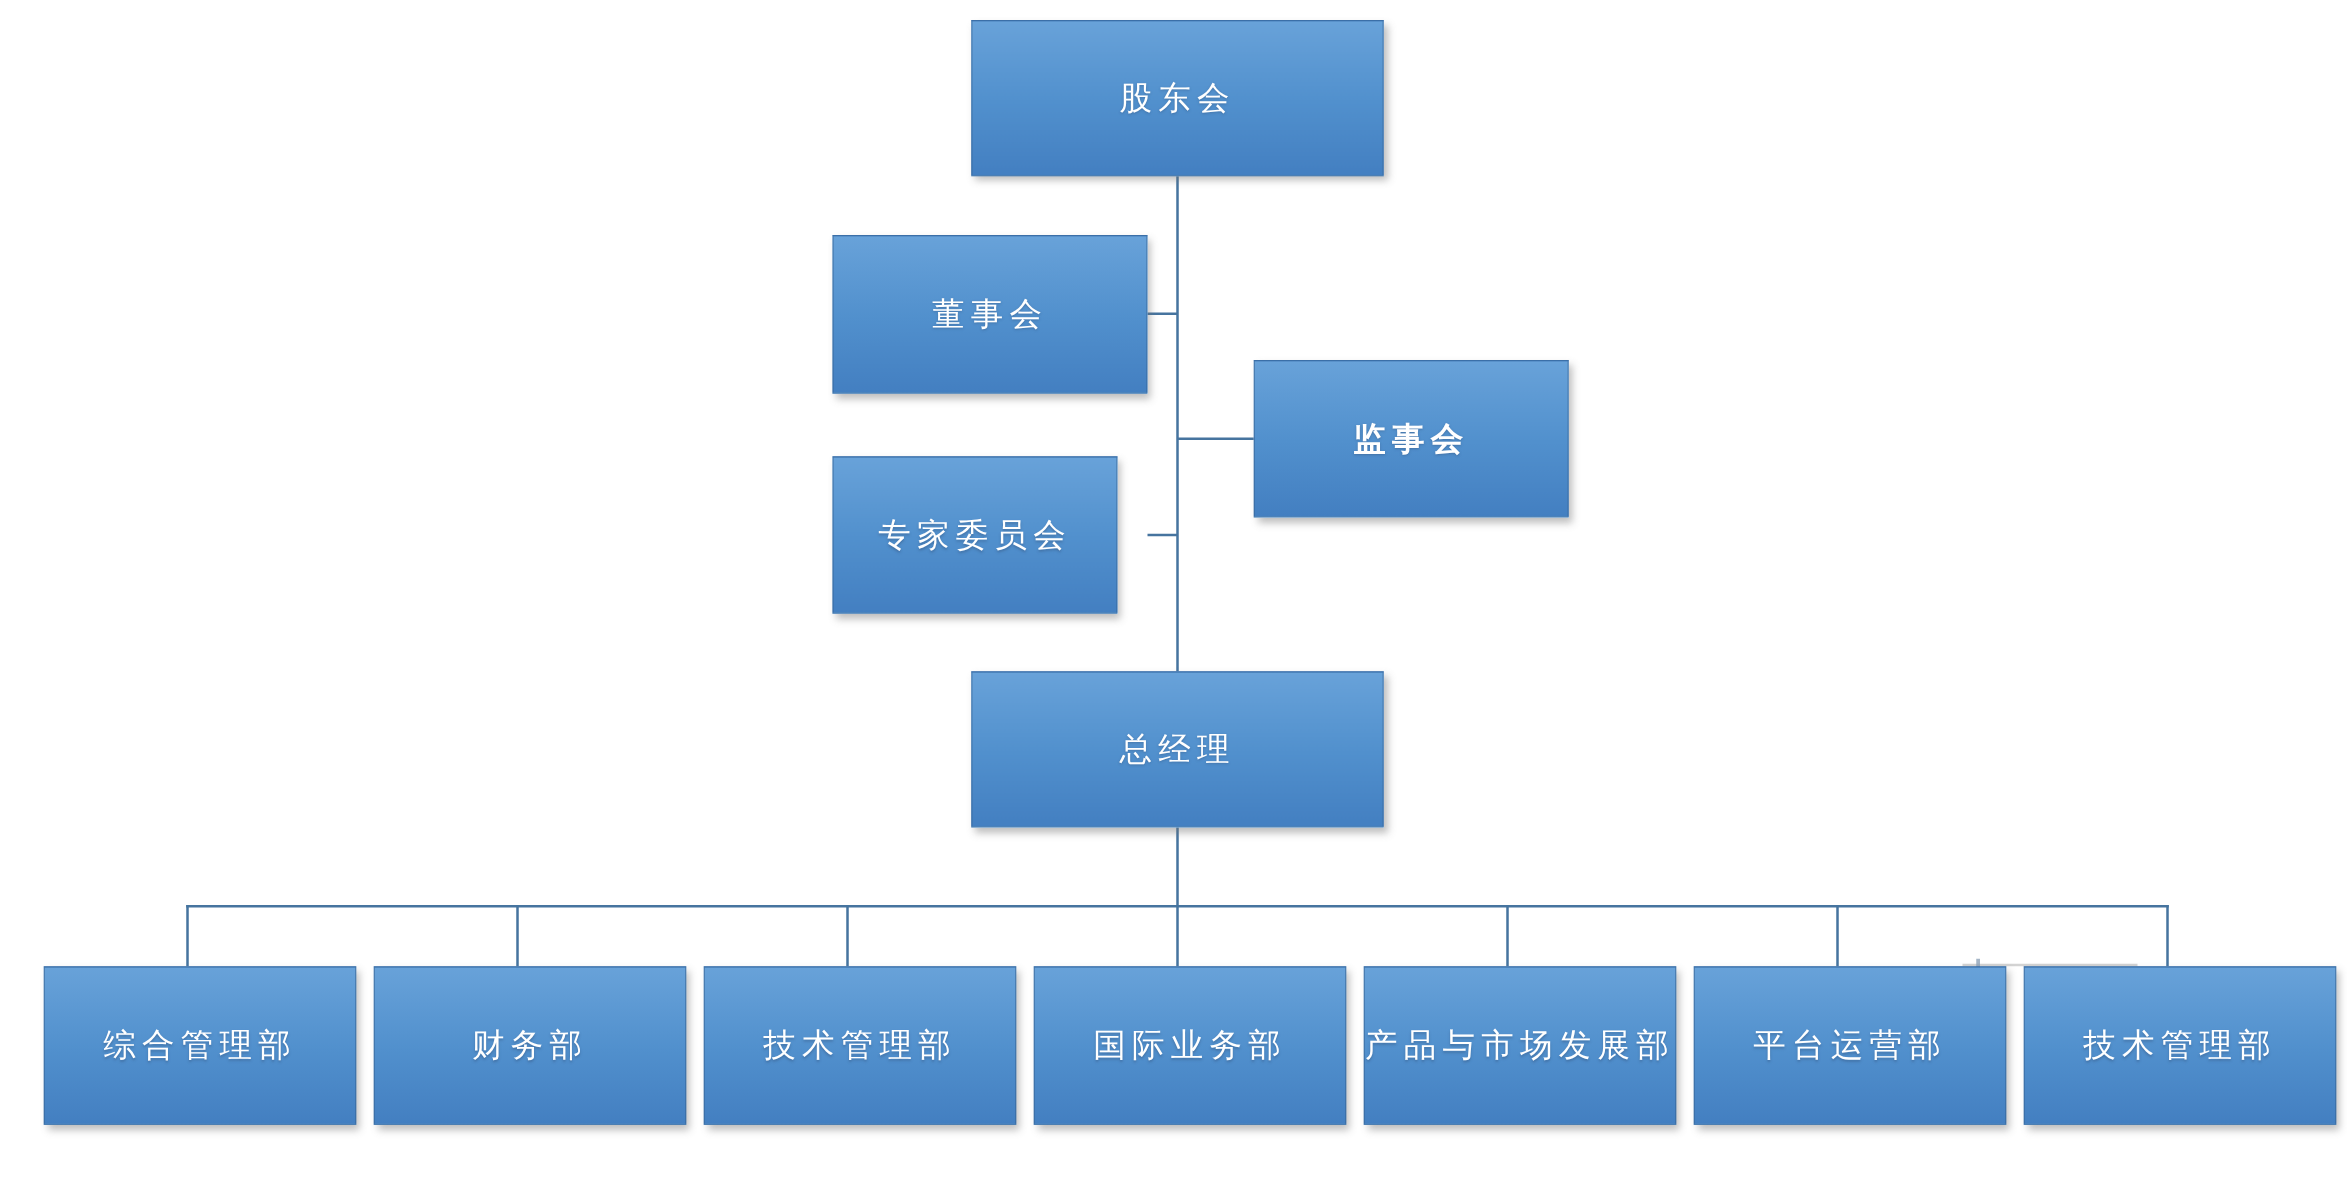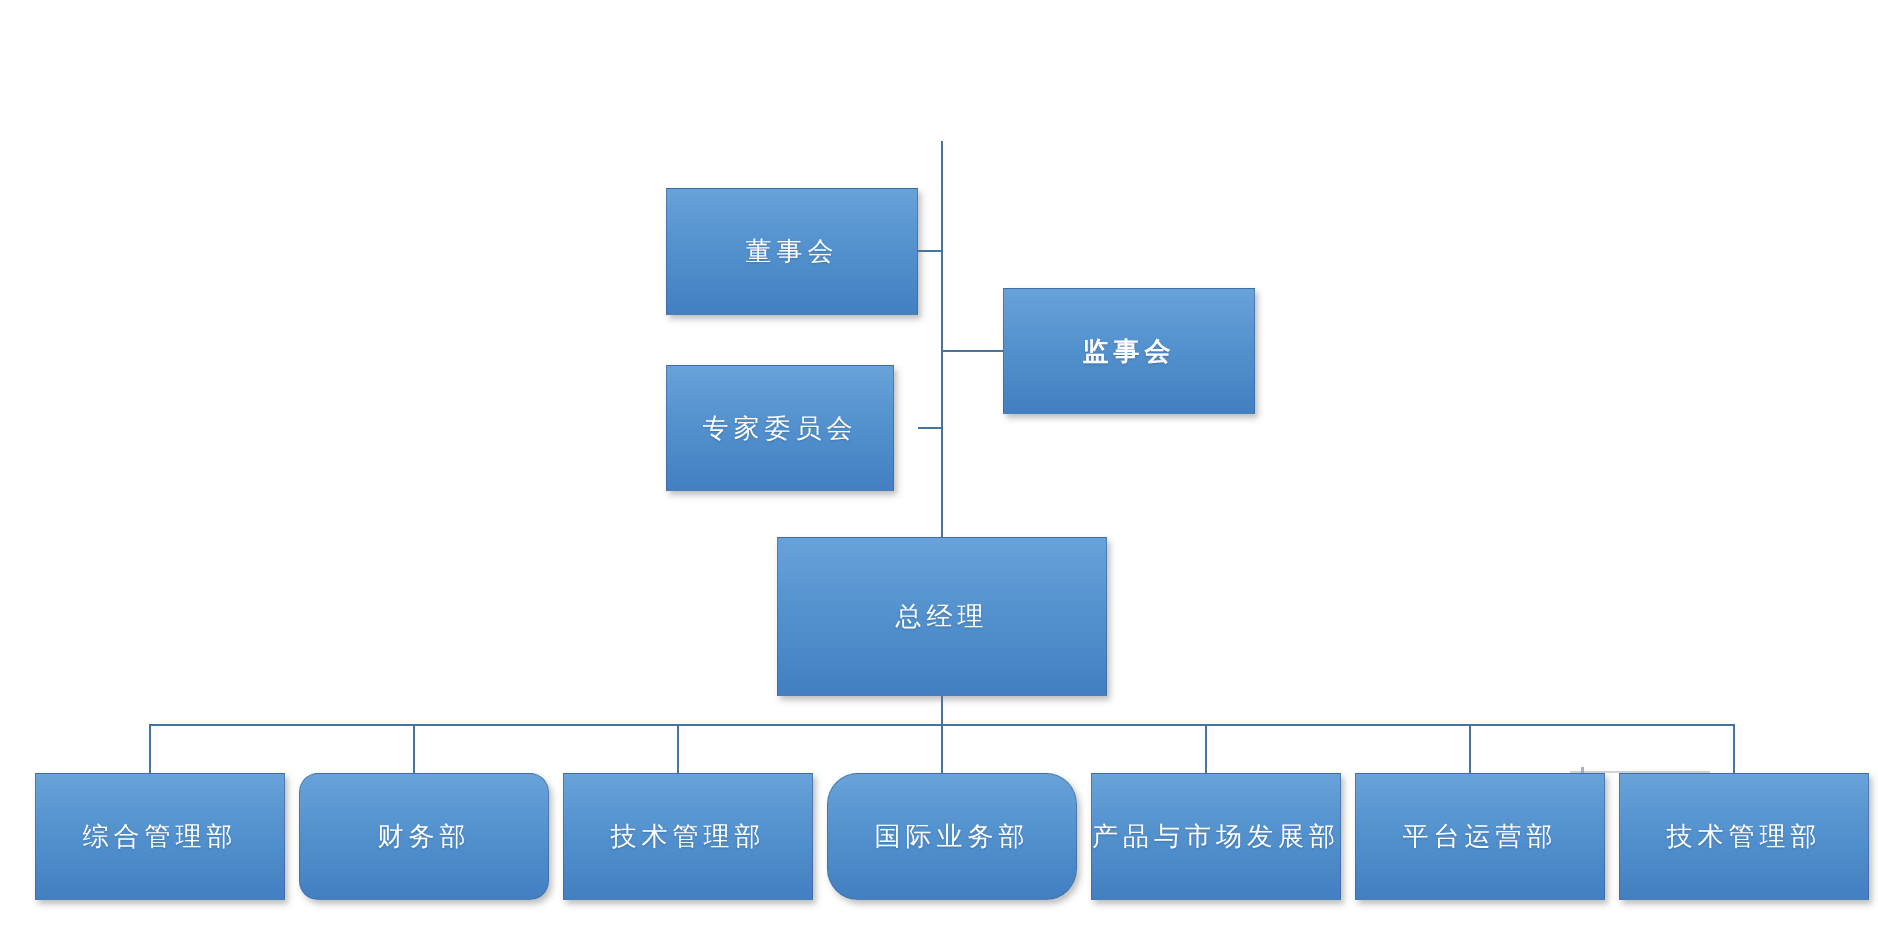--- a/index.html
+++ b/index.html
@@ -43,26 +43,26 @@
     position: absolute;
     background: #8fa3b8;
     opacity: 0.8;
   }
 
   
   .n-shareholders { left: 777px;  top: 16px;  width: 330px; height: 125px; }
   .n-board        { left: 666px;  top: 188px; width: 252px; height: 127px; }
   .n-supervisory  { left: 1003px; top: 288px; width: 252px; height: 126px; font-weight: bold; }
   .n-expert       { left: 666px;  top: 365px; width: 228px; height: 126px; }
-  .n-gm           { left: 777px;  top: 537px; width: 330px; height: 159px; }
+  .n-gm           { left: 777px;  top: 537px; width: 330px; height: 125px; }
   .n-dept         { top: 773px; width: 250px; height: 127px; margin-left: 10px; }
   .n-dept-0 { left: 25px; }
-  .n-dept-1 { left: 289px; border-radius: 19px; }
+  .n-dept-1 { left: 289px; }
   .n-dept-2 { left: 553px; }
-  .n-dept-3 { left: 817px; border-radius: 31px; }
+  .n-dept-3 { left: 817px; }
   .n-dept-4 { left: 1081px; }
   .n-dept-5 { left: 1345px; }
   .n-dept-6 { left: 1609px; }
 
   
   .c-spine-top       { left: 941px; top: 141px; width: 2px; height: 396px; }
   .c-stub-board      { left: 918px; top: 250px; width: 24px; height: 2px; }
   .c-stub-supervisory{ left: 942px; top: 350px; width: 61px; height: 2px; }
   .c-stub-expert     { left: 918px; top: 427px; width: 24px; height: 2px; }
   .c-spine-bottom    { left: 941px; top: 662px; width: 2px; height: 63px; }
@@ -91,20 +91,21 @@
   <div class="connector c-drop c-drop-1"></div>
   <div class="connector c-drop c-drop-2"></div>
   <div class="connector c-drop c-drop-3"></div>
   <div class="connector c-drop c-drop-4"></div>
   <div class="connector c-drop c-drop-5"></div>
   <div class="connector c-drop c-drop-6"></div>
 
   <div class="ghost-line" style="left:1570px; top:771px; width:140px; height:2px;"></div>
   <div class="ghost-tick" style="left:1581px; top:767px; width:3px; height:7px;"></div>
 
+  <div class="node n-shareholders">股东会</div>
   <div class="node n-board">董事会</div>
   <div class="node n-supervisory">监事会</div>
   <div class="node n-expert">专家委员会</div>
   <div class="node n-gm">总经理</div>
 
   <div class="node n-dept n-dept-0">综合管理部</div>
   <div class="node n-dept n-dept-1">财务部</div>
   <div class="node n-dept n-dept-2">技术管理部</div>
   <div class="node n-dept n-dept-3">国际业务部</div>
   <div class="node n-dept n-dept-4">产品与市场发展部</div>

